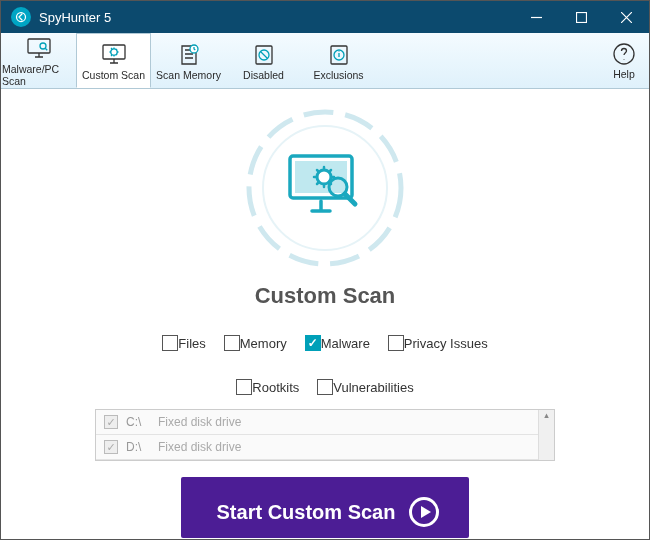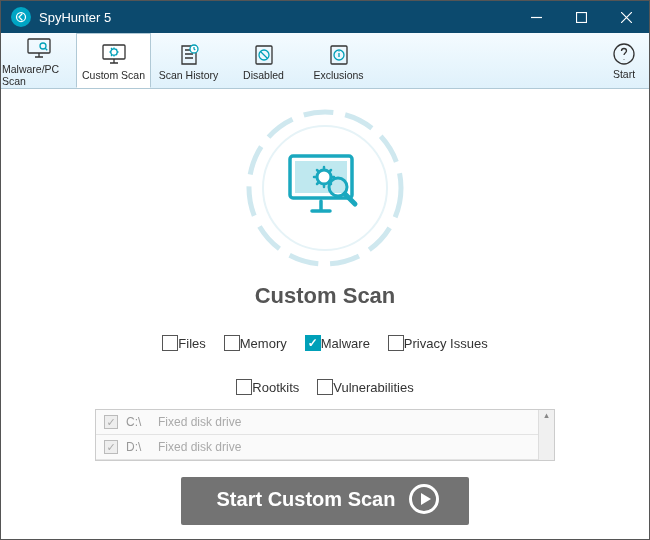--- a/index.html
+++ b/index.html
@@ -34,21 +34,21 @@
 
 .drives { margin-top: 14px; width: 460px; border: 1px solid #ccc; background: #fafafa; position: relative; }
 .drive { display: flex; align-items: center; gap: 8px; padding: 5px 8px; border-bottom: 1px solid #e3e3e3; font-size: 12px; color: #aaa; }
 .drive:last-child { border-bottom: none; }
 .dcb { width: 14px; height: 14px; border: 1px solid #bbb; background: #eee; display: flex; align-items: center; justify-content: center; color: #aaa; font-size: 11px; }
 .dcb::after { content: "✓"; }
 .drive .path { color: #999; min-width: 24px; }
 .drives .sbar { position:absolute; right:0; top:0; bottom:0; width:16px; background:#f0f0f0; border-left:1px solid #ddd; }
 .drives .sbar::before { content:"▴"; position:absolute; top:0; left:0; right:0; text-align:center; font-size:9px; color:#888; }
 
-.startbtn { margin-top: 16px; background: #737373; color: #fff; border: none; padding: 7px 30px 11px 36px; font-size: 20px; font-weight: 600; display: flex; align-items: center; gap: 14px; cursor: pointer; border-radius: 2px; text-align: center; }
+.startbtn { margin-top: 16px; background: #4c1d95; color: #fff; border: none; padding: 20px 30px 11px 36px; font-size: 20px; font-weight: 600; display: flex; align-items: center; gap: 14px; cursor: pointer; border-radius: 2px; text-align: center; }
 .startbtn .circ { width: 30px; height: 30px; border: 3px solid #fff; border-radius: 50%; display: flex; align-items: center; justify-content: center; }
 .startbtn .circ::after { content:""; width:0; height:0; border-left:10px solid #fff; border-top:6px solid transparent; border-bottom:6px solid transparent; margin-left:3px; }
 </style>
 </head>
 <body>
 
 <div class="titlebar">
   <div class="app-icon">
     <svg viewBox="0 0 24 24" fill="none" stroke="#fff" stroke-width="2.5">
         <circle cx="12" cy="12" r="9"></circle>
@@ -99,21 +99,21 @@
     <span>Custom Scan</span>
   </div>
   <div class="tool">
     <div class="ticon">
       <svg width="26" height="24" viewBox="0 0 26 24" fill="none" stroke="#333" stroke-width="1.3">
           <path d="M6 3h14v18H6zM9 7h8M9 11h8M9 15h8"></path>
           <circle cx="18" cy="6" r="4" fill="#fff" stroke="#00a0b8"></circle>
           <path d="M18 4v2l1.3 1" stroke="#00a0b8"></path>
         </svg>
     </div>
-    <span>Scan History</span>
+    <span>Scan Memory</span>
   </div>
   <div class="tool">
     <div class="ticon">
       <svg width="26" height="24" viewBox="0 0 26 24" fill="none" stroke="#333" stroke-width="1.3">
           <rect x="5" y="3" width="16" height="18" rx="1"></rect>
           <circle cx="13" cy="12" r="5" stroke="#00a0b8"></circle>
           <path d="M9.5 8.5l7 7" stroke="#00a0b8"></path>
         </svg>
     </div>
     <span>Disabled</span>
@@ -129,21 +129,21 @@
     <span>Exclusions</span>
   </div>
   <div class="spacer"></div>
   <div class="help">
     <div class="ticon">
       <svg width="24" height="24" viewBox="0 0 24 24" fill="none" stroke="#333" stroke-width="1.3">
           <circle cx="12" cy="12" r="10"></circle>
           <path d="M9.5 9a2.5 2.5 0 115 0c0 1.5-2.5 2-2.5 4M12 17v.5"></path>
         </svg>
     </div>
-    <span>Start</span>
+    <span>Help</span>
   </div>
 </div>
 
 <div class="main">
   <div class="hero">
     <svg width="170" height="170" viewBox="0 0 170 170">
       <circle cx="85" cy="85" r="76" fill="none" stroke="#cfe8ef" stroke-width="5" stroke-dasharray="30 12"></circle>
       <circle cx="85" cy="85" r="62" fill="none" stroke="#e6f3f7" stroke-width="2"></circle>
       <g transform="translate(50,50)">
         <rect x="0" y="3" width="62" height="42" rx="3" fill="#fff" stroke="#1aa8bf" stroke-width="3.5"></rect>

